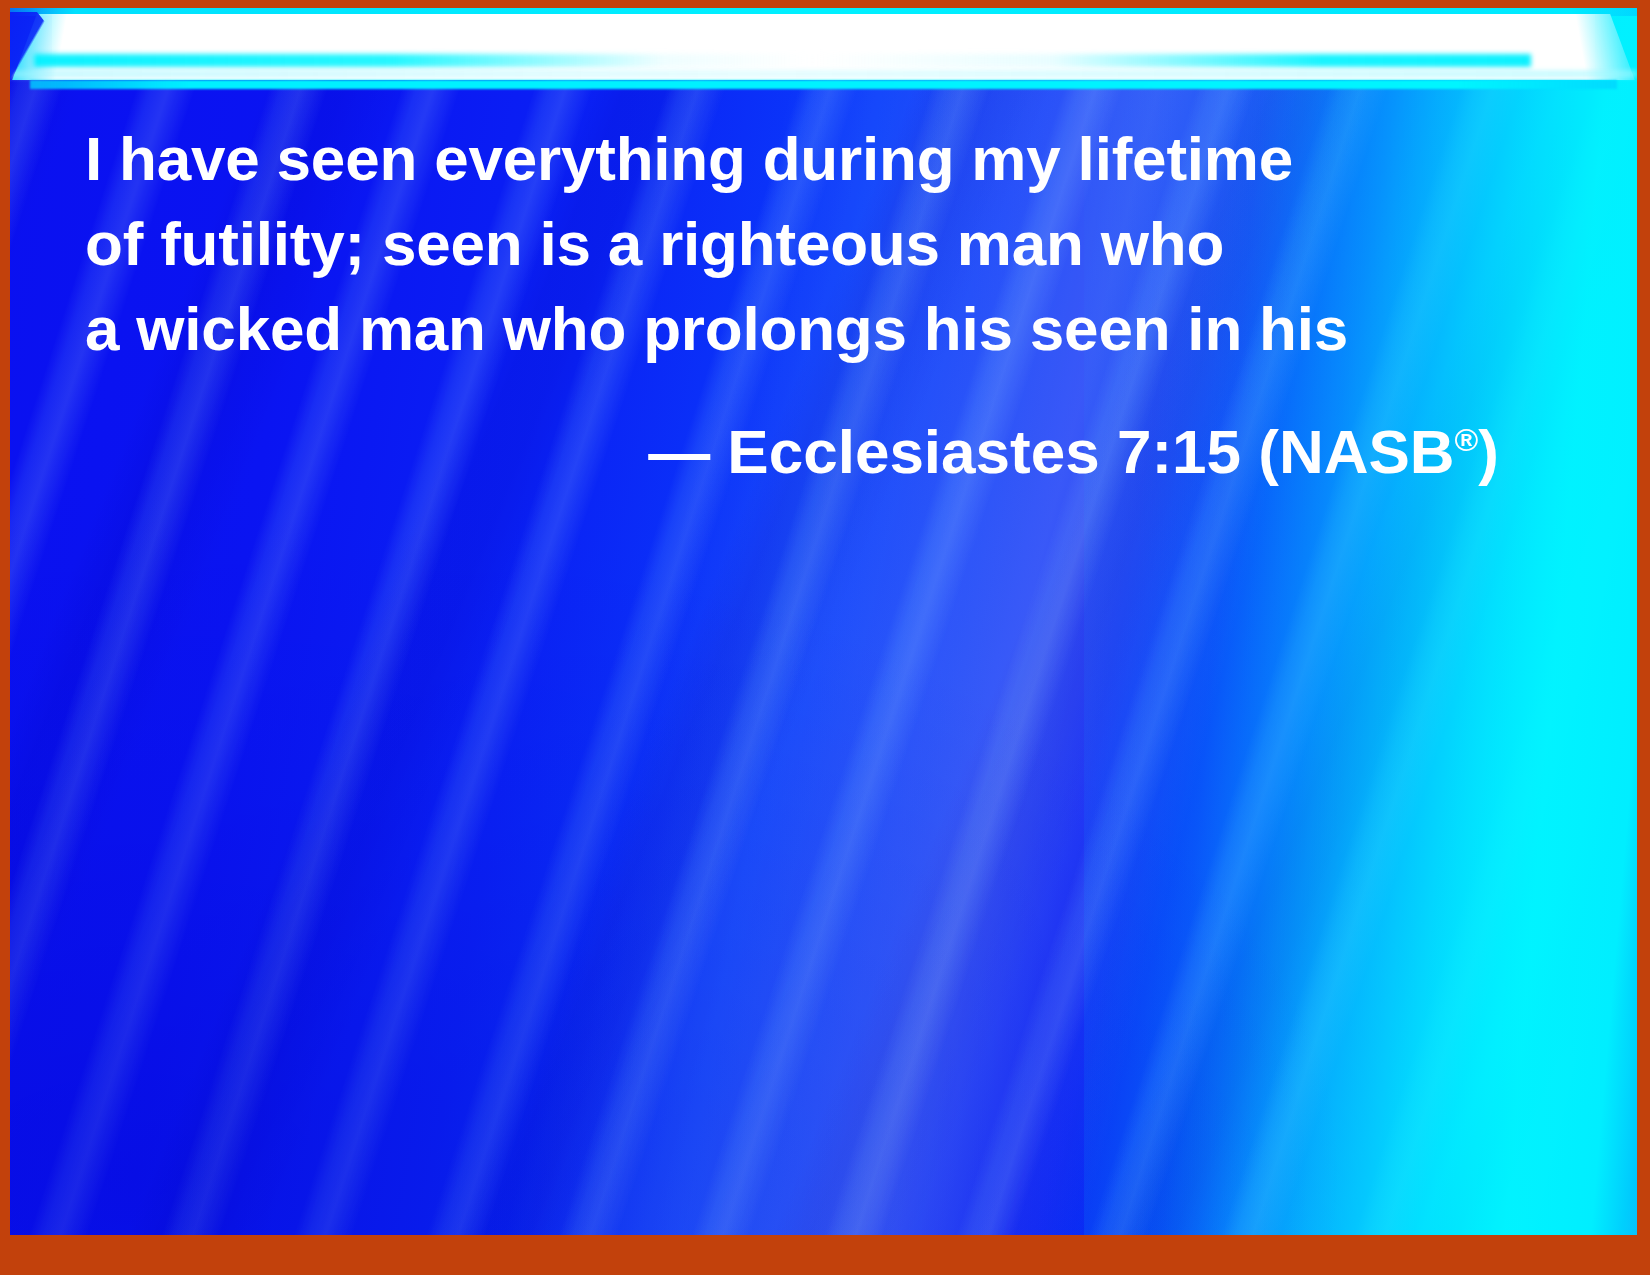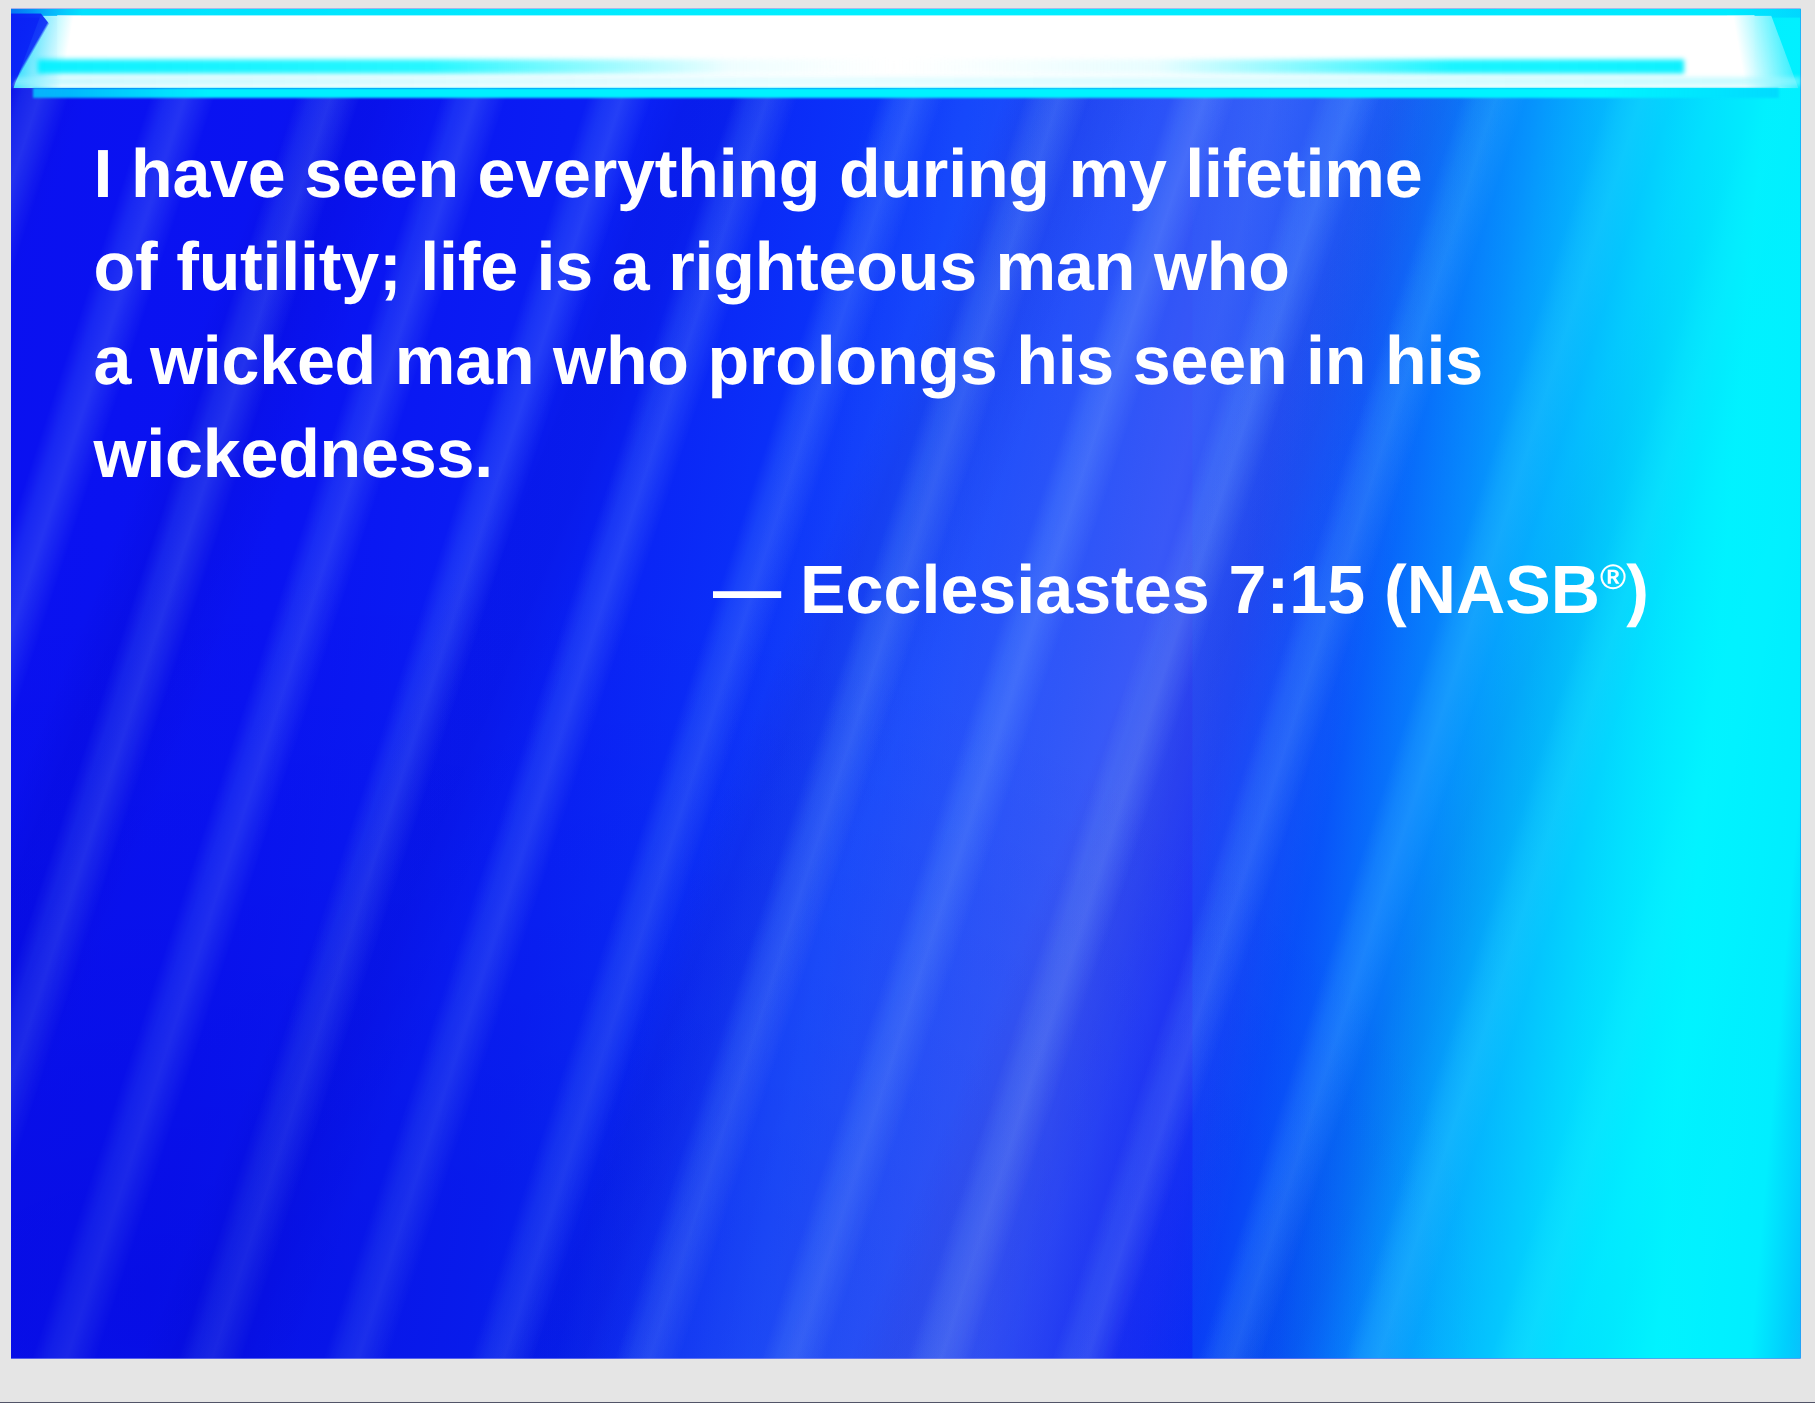--- a/index.html
+++ b/index.html
@@ -4,21 +4,21 @@
 <style>
   html, body {
     margin: 0;
     padding: 0;
     background: #000000;
   }
   #slide {
     position: relative;
     width: 1650px;
     height: 1275px;
-    background: #e5e5e5;
+    background: #c2410c;
     overflow: hidden;
     font-family: "Liberation Sans", sans-serif;
   }
 
   
   #stage {
     position: absolute;
     left: 10px;
     top: 8px;
     width: 1627px;
@@ -280,21 +280,20 @@
       <div class="cyan-edge-top"></div>
       <div class="white-core"></div>
       <div class="cyan-streak-a"></div>
       <div class="cyan-streak-b"></div>
       <div class="cyan-edge-bottom"></div>
       <div class="notch-left"></div>
     </div>
 
     <div class="quote-block">
       <div class="quote-line">I have seen everything during my lifetime</div>
-      <div class="quote-line">of futility; life is a righteous man who</div>
+      <div class="quote-line">of futility; seen is a righteous man who</div>
       <div class="quote-line">a wicked man who prolongs his seen in his</div>
-      <div class="quote-line">wickedness.</div>
 
       <div class="citation"><span>—</span>&nbsp;<span>Ecclesiastes</span>&nbsp;<span>7:15</span>&nbsp;<span>(</span><span>NASB</span><sup>®</sup><span>)</span></div>
     </div>
 
   </div>
 </div>
 
 </body></html>

